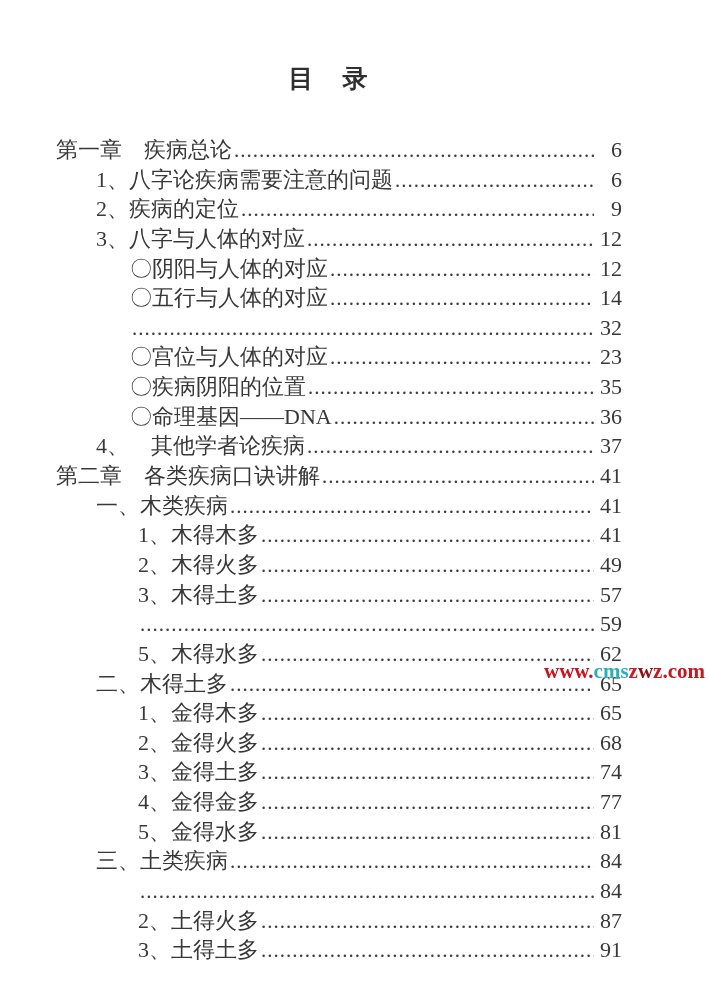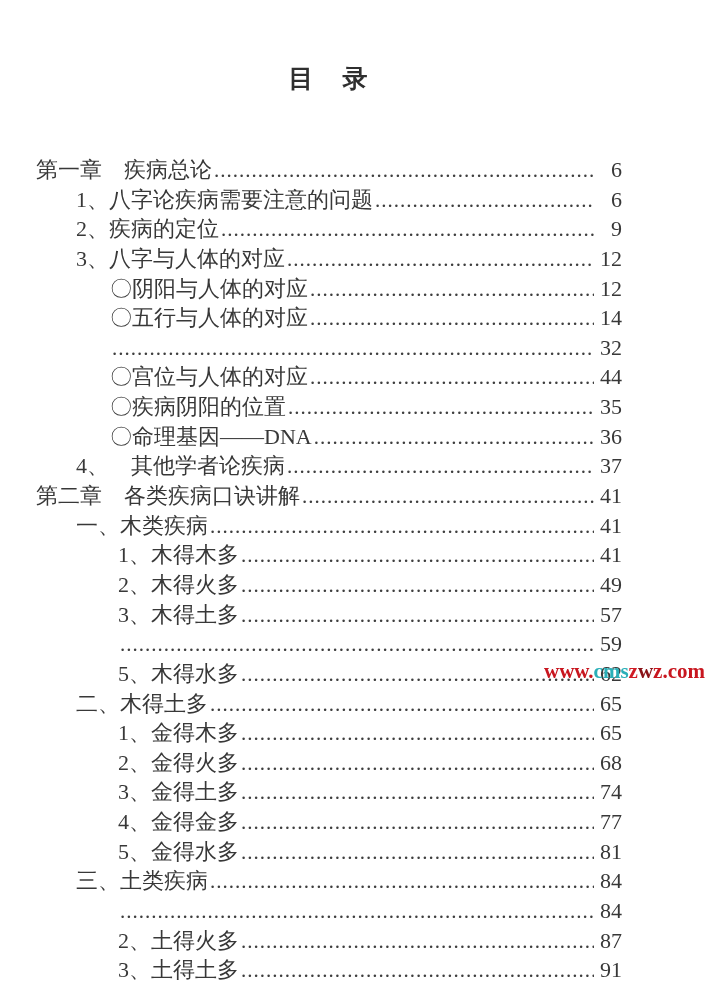--- a/index.html
+++ b/index.html
@@ -21,22 +21,22 @@
     padding-top: 63px;
     margin: 0 86px 0 36px;
     text-align: center;
     font-size: 25px;
     line-height: 32px;
     font-weight: bold;
     letter-spacing: 2px;
     color: #2f2f2f;
   }
   .toc {
-    margin-top: 60px;
-    padding-left: 36px;
+    margin-top: 40px;
+    padding-left: 56px;
     padding-right: 86px;
   }
   .toc-row {
     display: flex;
     align-items: baseline;
     height: 29.65px;
     line-height: 29.65px;
     font-size: 22px;
     white-space: nowrap;
   }
@@ -116,21 +116,21 @@
         <span class="toc-leader"></span>
         <span class="toc-page">14</span>
       </div>
       <div class="toc-row lvl-l2">
         <span class="toc-leader"></span>
         <span class="toc-page">32</span>
       </div>
       <div class="toc-row lvl-l2">
         <span class="toc-label">〇宫位与人体的对应</span>
         <span class="toc-leader"></span>
-        <span class="toc-page">44</span>
+        <span class="toc-page">23</span>
       </div>
       <div class="toc-row lvl-l2">
         <span class="toc-label">〇疾病阴阳的位置</span>
         <span class="toc-leader"></span>
         <span class="toc-page">35</span>
       </div>
       <div class="toc-row lvl-l2">
         <span class="toc-label">〇命理基因——DNA</span>
         <span class="toc-leader"></span>
         <span class="toc-page">36</span>

